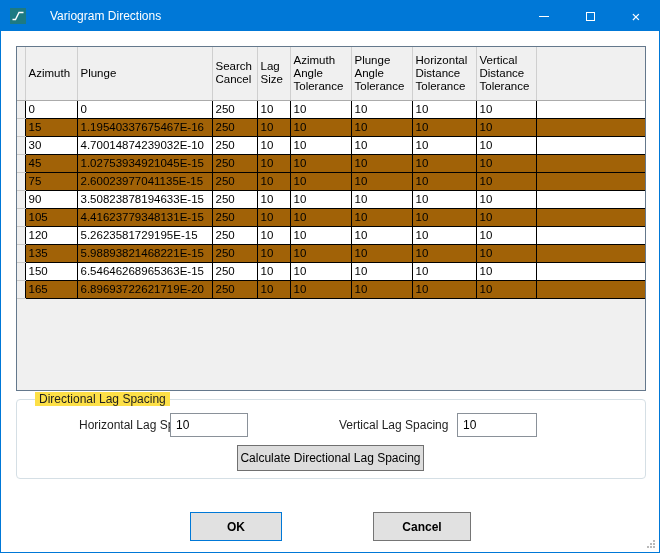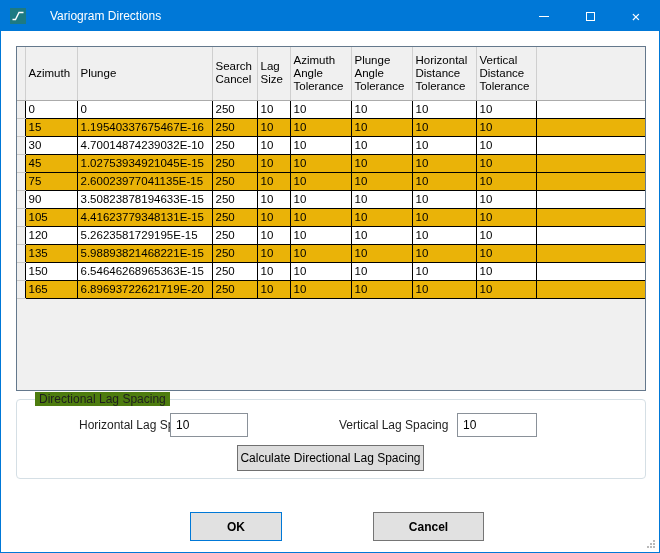--- a/index.html
+++ b/index.html
@@ -36,33 +36,33 @@
     height:53px;padding:2px 3px;vertical-align:middle;line-height:13px;
     border-right:1px solid #cfcfcf;border-bottom:1px solid #ababab;
     overflow:hidden;white-space:normal;
   }
   .datagrid th.lastcol{border-right:none;}
   .datagrid td{
     height:18px;padding:0 3px;background:#fff;
     border-right:1px solid #000;border-bottom:1px solid #000;
     white-space:nowrap;overflow:hidden;
   }
-  .datagrid tr.alt td{background:#eab308;}
+  .datagrid tr.alt td{background:#a16207;}
   .datagrid td.rowheader, .datagrid tr.alt td.rowheader{
     background:#f0f0f0;padding:0;
     border-right:1px solid #000;border-bottom:1px solid #c9c9c9;
   }
   .datagrid td.lastcol{border-right:none;}
   
   .groupbox{
     position:absolute;left:15px;top:398px;width:630px;height:80px;
     border:1px solid #d5dfe5;border-radius:4px;background:#fff;
   }
   .groupbox-label{
-    position:absolute;top:-8px;left:18px;background:#4d7c0f;
+    position:absolute;top:-8px;left:18px;background:#fde047;
     padding:0 4px;font-size:12px;color:#1e1e1e;white-space:nowrap;
   }
   .field-label{position:absolute;font-size:12px;color:#1e1e1e;white-space:nowrap;}
   .hl-label{left:18px;top:18px;margin-left:44px;}
   .vl-label{left:322px;top:18px;}
   .lag-input{
     position:absolute;top:13px;height:24px;border:1px solid #8a9199;
     font-family:"Liberation Sans",sans-serif;font-size:12px;
     padding:0 0 0 5px;background:#fff;color:#000;outline:none;
   }
@@ -74,21 +74,21 @@
     font-family:"Liberation Sans",sans-serif;font-size:12px;color:#000;
     display:flex;align-items:center;justify-content:center;cursor:default;
   }
   
   .btn{
     position:absolute;top:511px;height:29px;
     display:flex;align-items:center;justify-content:center;
     font-size:12px;color:#000;background:#e1e1e1;cursor:default;font-weight:bold;
   }
   .ok-button{left:189px;width:92px;border:1px solid #0078d7;}
-  .cancel-button{left:372px;width:111px;border:1px solid #757575;}
+  .cancel-button{left:372px;width:98px;border:1px solid #757575;}
   
   .resize-grip{
     position:absolute;right:4px;bottom:4px;width:2px;height:2px;background:#b9b9b9;
     box-shadow:0 -3px #b9b9b9,0 -6px #b9b9b9,-3px 0 #b9b9b9,-3px -3px #b9b9b9,-6px 0 #b9b9b9;
   }
 </style>
 </head>
 <body>
 
 <div class="window">

